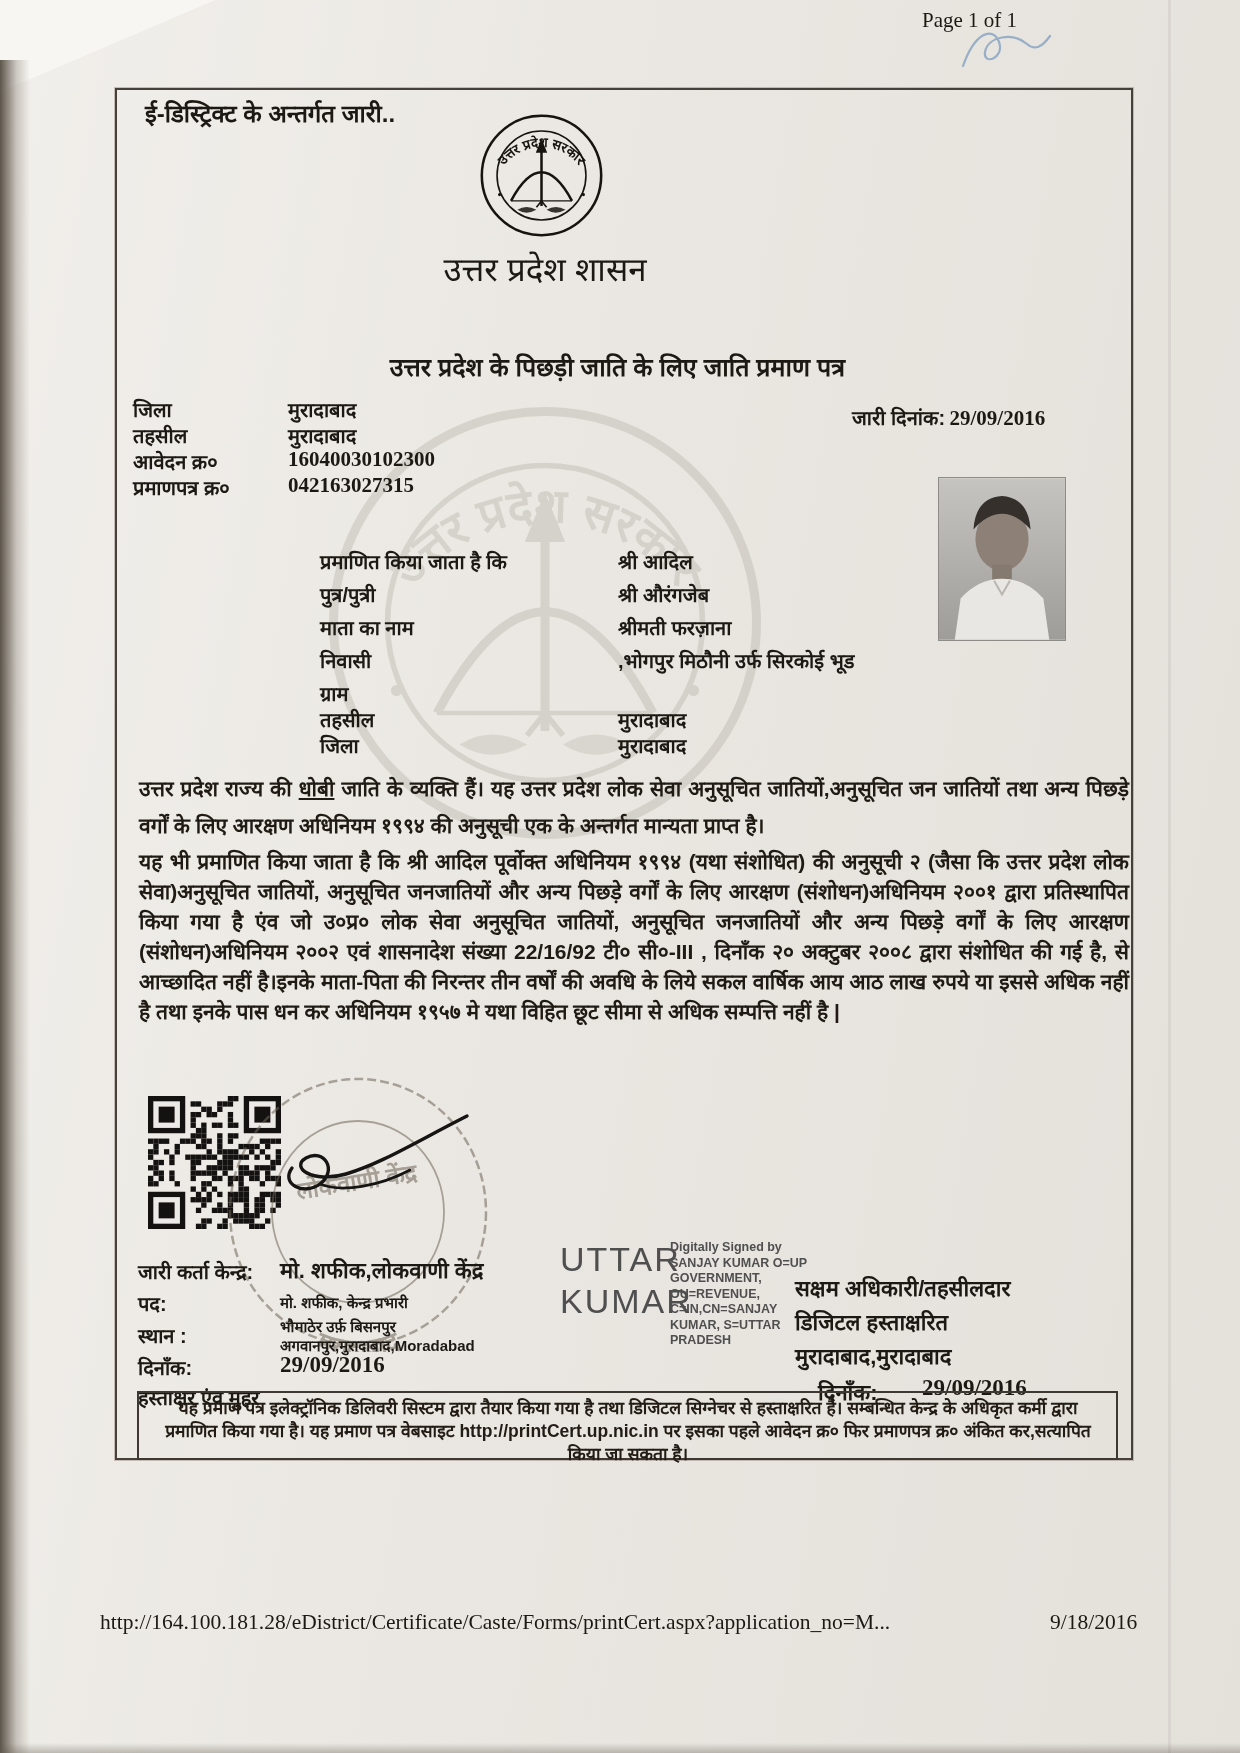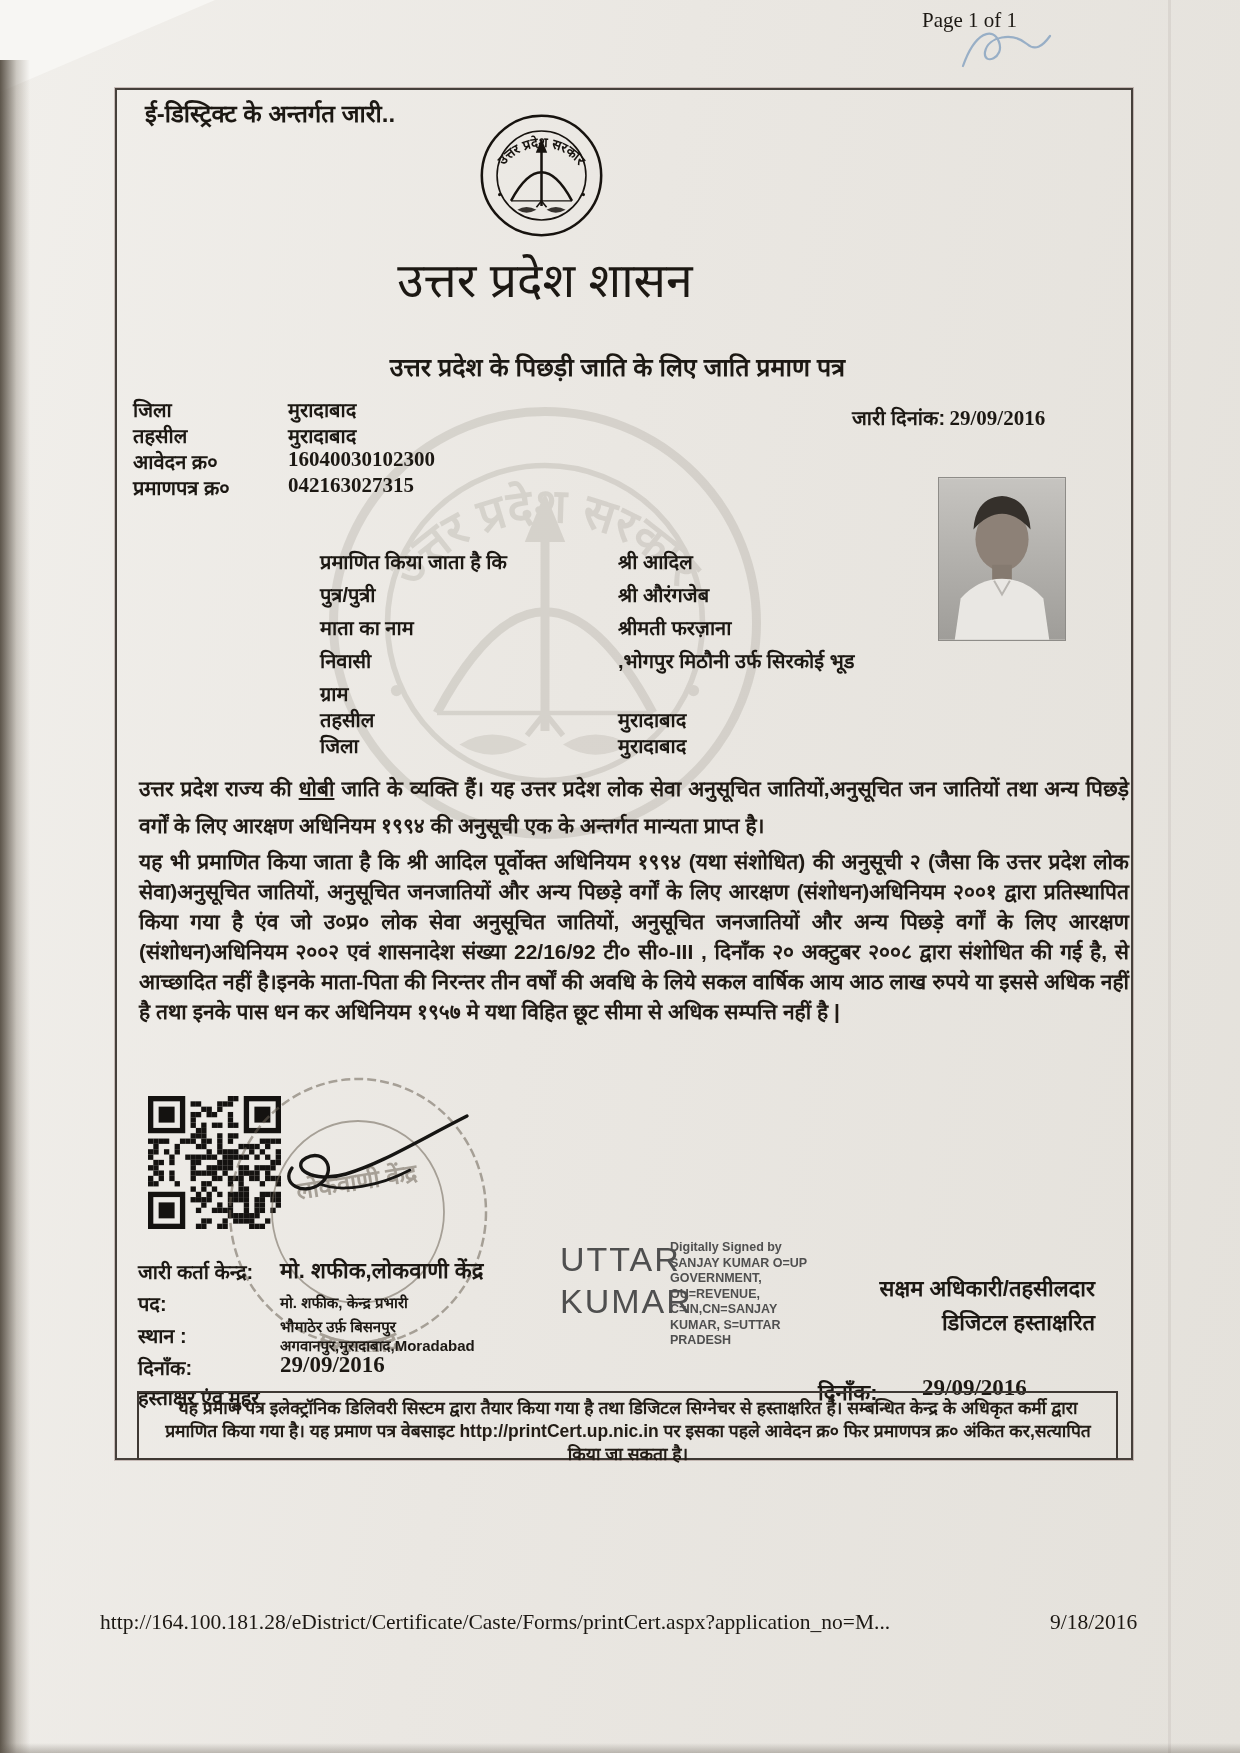--- a/index.html
+++ b/index.html
@@ -23,21 +23,21 @@
   .lbl{font-weight:bold;font-size:20px}
   .val{font-weight:bold;font-size:20px}
   .num{font-family:"Liberation Serif",serif;font-weight:bold;font-size:21px}
   .body-par{font-weight:bold;font-size:21px;text-align:justify;color:#201a14}
   .caste-underline{text-decoration:underline}
   .watermark{color:#898377;opacity:.21}
   .emblem{color:#17130f}
   .stamp{color:#6e6558;opacity:.55}
   .dsname{font-size:34px;letter-spacing:2px;color:#4f4f4f;font-weight:500}
   .dsdet{font-size:12.5px;line-height:15.5px;font-weight:bold;color:#4f4f4f}
-  .auth{font-weight:bold;font-size:22px;line-height:34px;text-align:right}
+  .auth{font-weight:bold;font-size:22px;line-height:34px;text-align:left}
   .note{font-weight:bold;font-size:17.5px;line-height:23px;text-align:center;color:#221c15}
 </style>
 </head>
 <body>
 
 <div class="page">
 
   <svg width="0" height="0" style="position:absolute" aria-hidden="true">
     <defs>
       <symbol id="up-emblem" viewBox="0 0 200 200">
@@ -74,21 +74,21 @@
 
   <div class="abs dev" style="left:145px;top:96px;font-size:24px">ई-डिस्ट्रिक्ट के अन्तर्गत जारी..</div>
 
   <svg class="abs watermark" style="left:320px;top:398px" width="450" height="450">
       <use href="#up-emblem"></use>
     </svg>
   <svg class="abs emblem" style="left:478px;top:112px" width="127" height="127">
       <use href="#up-emblem"></use>
     </svg>
 
-  <div class="abs" style="left:315px;top:246px;width:460px;text-align:center;font-size:48px">उत्तर प्रदेश शासन</div>
+  <div class="abs" style="left:315px;top:246px;width:460px;text-align:center;font-size:33px">उत्तर प्रदेश शासन</div>
   <div class="abs dev" style="left:245px;top:349px;width:600px;text-align:right;font-size:25px">उत्तर प्रदेश के पिछड़ी जाति के लिए जाति प्रमाण पत्र</div>
 
   <div class="abs lbl" style="left:133px;top:396px">जिला</div>
   <div class="abs val" style="left:288px;top:396px">मुरादाबाद</div>
   <div class="abs lbl" style="left:133px;top:422px">तहसील</div>
   <div class="abs val" style="left:288px;top:422px">मुरादाबाद</div>
   <div class="abs lbl" style="left:133px;top:448px">आवेदन क्र०</div>
   <div class="abs num" style="left:288px;top:447px">16040030102300</div>
   <div class="abs lbl" style="left:133px;top:474px">प्रमाणपत्र क्र०</div>
   <div class="abs num" style="left:288px;top:473px">042163027315</div>
@@ -389,20 +389,21 @@
     <div>GOVERNMENT,</div>
     <div>OU=REVENUE,</div>
     <div>C=IN,CN=SANJAY</div>
     <div>KUMAR, S=UTTAR</div>
     <div>PRADESH</div>
   </div>
 
   <div class="abs auth" style="left:795px;top:1272px;width:300px">
     <div>सक्षम अधिकारी/तहसीलदार</div>
     <div>डिजिटल हस्ताक्षरित</div>
+    <div>मुरादाबाद,मुरादाबाद</div>
   </div>
   <div class="abs lbl" style="left:818px;top:1376px;font-size:22px">दिनाँक:</div>
   <div class="abs num" style="left:922px;top:1375px;font-size:23px">29/09/2016</div>
 
   <div class="notebox"></div>
   <div class="abs note" style="left:158px;top:1397px;width:940px">यह प्रमाण पत्र इलेक्ट्रॉनिक डिलिवरी सिस्टम द्वारा तैयार किया गया है तथा डिजिटल सिग्नेचर से हस्ताक्षरित है। सम्बन्धित केन्द्र के अधिकृत कर्मी द्वारा प्रमाणित किया गया है। यह प्रमाण पत्र वेबसाइट http://printCert.up.nic.in पर इसका पहले आवेदन क्र० फिर प्रमाणपत्र क्र० अंकित कर,सत्यापित किया जा सकता है।</div>
 
   <div class="abs serif" style="left:100px;top:1610px;font-size:21.5px">http://164.100.181.28/eDistrict/Certificate/Caste/Forms/printCert.aspx?application_no=M...</div>
   <div class="abs serif" style="left:1050px;top:1610px;font-size:21.5px">9/18/2016</div>
 

